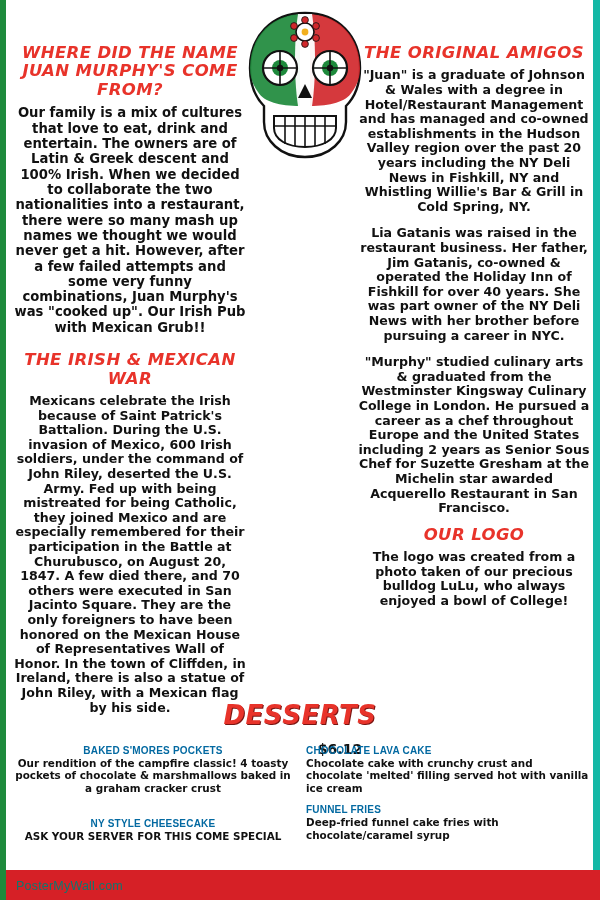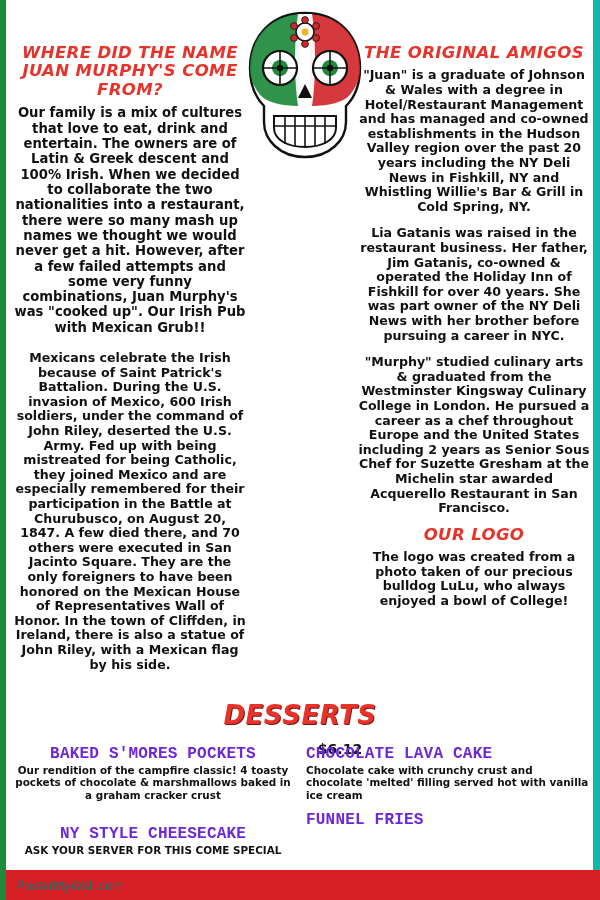--- a/index.html
+++ b/index.html
@@ -117,24 +117,24 @@
     text-align: center;
   }
   .dess-col-right {
     position: absolute;
     left: 300px;
     top: 745px;
     width: 284px;
     text-align: left;
   }
   .dess-name {
-    color: #6d28d9;
-    font-family: Liberation Mono, monospace;
-    font-weight: bold;
-    font-size: 16px;
+    color: #0369a1;
+    font-family: Liberation Sans, sans-serif;
+    font-weight: bold;
+    font-size: 10px;
     letter-spacing: 0.2px;
     margin-bottom: 1px;
     text-transform: uppercase;
   }
   .dess-desc {
     color: #111;
     font-family: "DejaVu Sans", sans-serif;
     font-weight: bold;
     font-size: 10.4px;
     line-height: 1.2;
@@ -216,20 +216,21 @@
       </svg>
     </div>
 
     <div class="col-left">
       <div class="block">
         <div class="heading h-left">WHERE DID THE NAME JUAN MURPHY'S COME FROM?</div>
         <div class="body-text s-13">Our family is a mix of cultures that love to eat, drink and entertain. The owners are of Latin &amp; Greek descent and 100% Irish. When we decided to collaborate the two nationalities into a restaurant, there were so many mash up names we thought we would never get a hit.  However, after a few failed attempts and some very funny combinations, Juan Murphy's was "cooked up". Our Irish Pub with Mexican Grub!!</div>
       </div>
 
       <div class="block" style="margin-top:16px;">
+        <div class="heading h-left">THE IRISH &amp; MEXICAN WAR</div>
         <div class="body-text s-125">Mexicans celebrate the Irish because of Saint Patrick's Battalion. During the U.S. invasion of Mexico, 600 Irish soldiers, under the command of John Riley, deserted the U.S. Army. Fed up with being mistreated for being Catholic, they joined Mexico and are especially remembered for their participation in the Battle at Churubusco, on August 20, 1847. A few died there, and 70 others were executed in San Jacinto Square. They are the only foreigners to have been honored on the Mexican House of Representatives Wall of Honor. In the town of Cliffden, in Ireland, there is also a statue of John Riley, with a Mexican flag by his side.</div>
       </div>
     </div>
 
     <div class="col-right">
       <div class="block">
         <div class="heading h-right">THE ORIGINAL AMIGOS</div>
         <div class="body-text s-125">"Juan" is a graduate of Johnson &amp; Wales with a degree in Hotel/Restaurant Management and has managed and co-owned establishments in the Hudson Valley region over the past 20 years including the NY Deli News in Fishkill, NY and Whistling Willie's Bar &amp; Grill in Cold Spring, NY.</div>
         <div class="body-text s-125" style="margin-top:12px;">Lia Gatanis was raised in the restaurant business. Her father, Jim Gatanis, co-owned &amp; operated the Holiday Inn of Fishkill for over 40 years.  She was part owner of the NY Deli News with her brother before pursuing a career in NYC.</div>
         <div class="body-text s-125" style="margin-top:12px;">"Murphy" studied culinary arts &amp; graduated from the Westminster Kingsway Culinary College in London.  He pursued a career as a chef throughout Europe and the United States including 2 years as Senior Sous Chef for Suzette Gresham at the Michelin star awarded Acquerello Restaurant in San Francisco.</div>
@@ -256,20 +257,21 @@
       </div>
     </div>
 
     <div class="dess-col-right">
       <div>
         <div class="dess-name">CHOCOLATE LAVA CAKE</div>
         <div class="dess-desc">Chocolate cake with crunchy crust and chocolate 'melted' filling served hot with vanilla ice cream</div>
       </div>
       <div>
         <div class="dess-name">FUNNEL FRIES</div>
+        <div class="dess-desc">Deep-fried funnel cake fries with chocolate/caramel syrup</div>
       </div>
     </div>
 
   </div>
 
   <div class="footer-bar"></div>
   <div class="footer-label">PosterMyWall.com</div>
 </div>
 
 </body></html>

